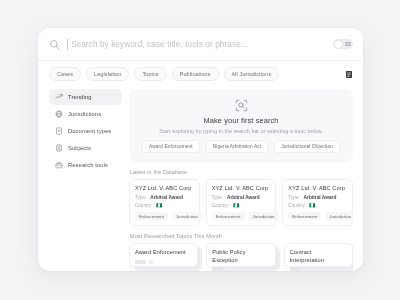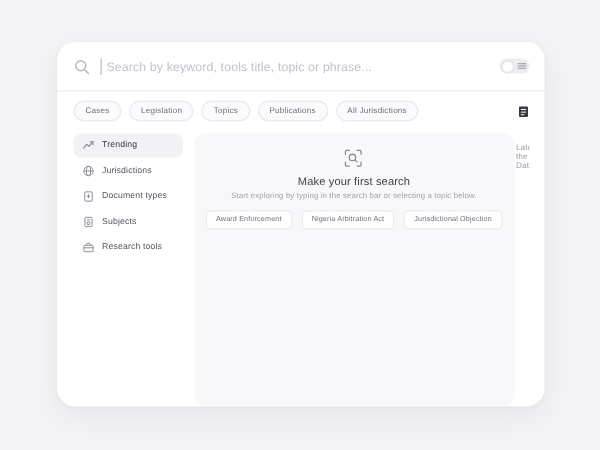--- a/index.html
+++ b/index.html
@@ -150,21 +150,21 @@
     color: #55525c;
     letter-spacing: 0.1px;
     white-space: nowrap;
   }
   .nav-item.active .nav-label { color: #36333d; }
 
   
   .main-col {
     flex: 1 1 auto;
     display: flex;
-    flex-direction: row;
+    flex-direction: column;
     overflow: hidden;
     padding-top: 2px;
   }
 
   
   .hero {
     background: #f8f7f9;
     border-radius: 8px;
     padding: 10px 8px 9px;
     text-align: center;
@@ -321,21 +321,21 @@
 <div class="app-window">
 
   <div class="search-bar">
     <span class="search-icon">
       <svg viewBox="0 0 16 16" fill="none" stroke="currentColor" stroke-width="1.4">
         <circle cx="7" cy="7" r="4.8"></circle>
         <line x1="10.6" y1="10.6" x2="14.5" y2="14.5" stroke-linecap="round"></line>
       </svg>
     </span>
     <span class="search-caret"></span>
-    <span class="search-placeholder">Search by keyword, tools title, topic or phrase...</span>
+    <span class="search-placeholder">Search by keyword, case title, tools or phrase...</span>
     <span class="search-toggle">
       <span class="knob"></span>
       <span class="slider-glyph">
         <svg viewBox="0 0 16 16" fill="none" stroke="currentColor" stroke-width="1.6" stroke-linecap="round">
           <line x1="1" y1="4" x2="15" y2="4"></line>
           <line x1="1" y1="8" x2="15" y2="8"></line>
           <line x1="1" y1="12" x2="15" y2="12"></line>
         </svg>
       </span>
     </span>

